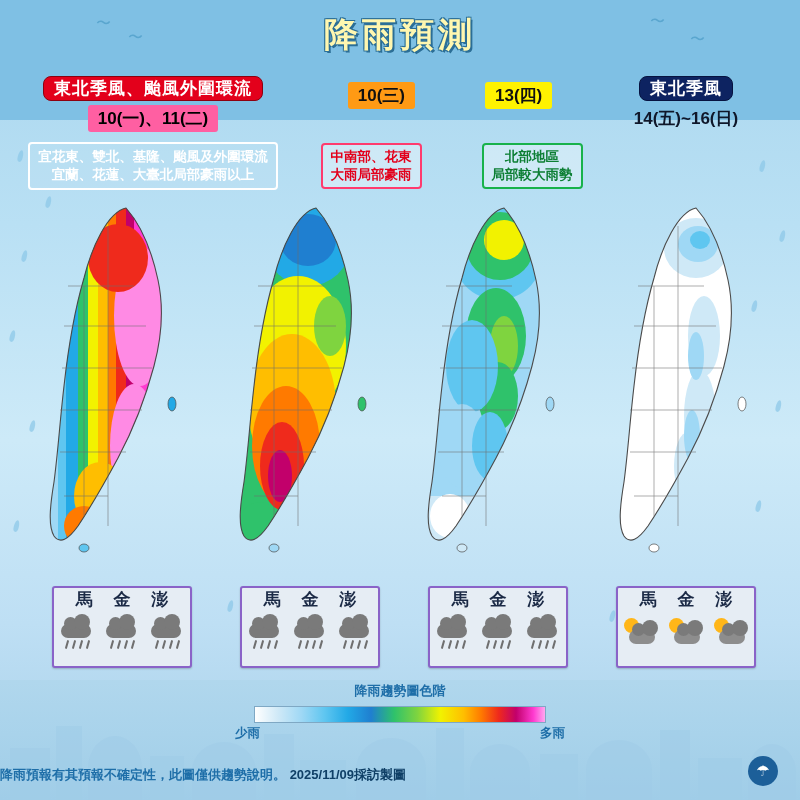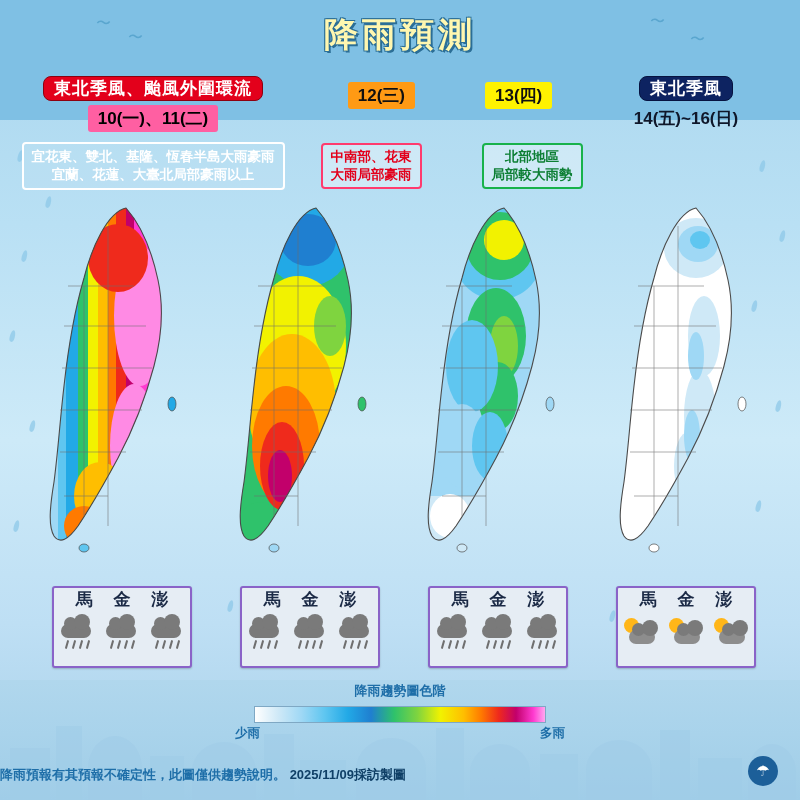--- a/index.html
+++ b/index.html
@@ -172,29 +172,29 @@
 
   <div class="title">降雨預測</div>
 
   <div class="colhead" style="left:8px;top:76px;width:290px;">
     <div class="evt red">東北季風、颱風外圍環流</div>
     <div class="datebar">
       <div class="date pink">10(一)、11(二)</div>
     </div>
     <div class="note">
       <div class="note box" style="padding:4px 8px;">
-        <div>宜花東、雙北、基隆、恆春半島大雨豪雨</div>
+        <div>宜花東、雙北、基隆、颱風及外圍環流</div>
         <div>宜蘭、花蓮、大臺北局部豪雨以上</div>
       </div>
     </div>
   </div>
 
   <div class="colhead" style="left:300px;top:76px;width:300px;">
     <div class="datebar" style="gap:70px;margin-top:6px;">
-      <div class="date orange">12(三)</div>
+      <div class="date orange">10(三)</div>
       <div class="date yellow">13(四)</div>
     </div>
   </div>
 
   <div class="colhead" style="left:296px;top:138px;width:150px;">
     <div class="note pinkbox">
       <div>中南部、花東</div>
       <div>大雨局部豪雨</div>
     </div>
   </div>

